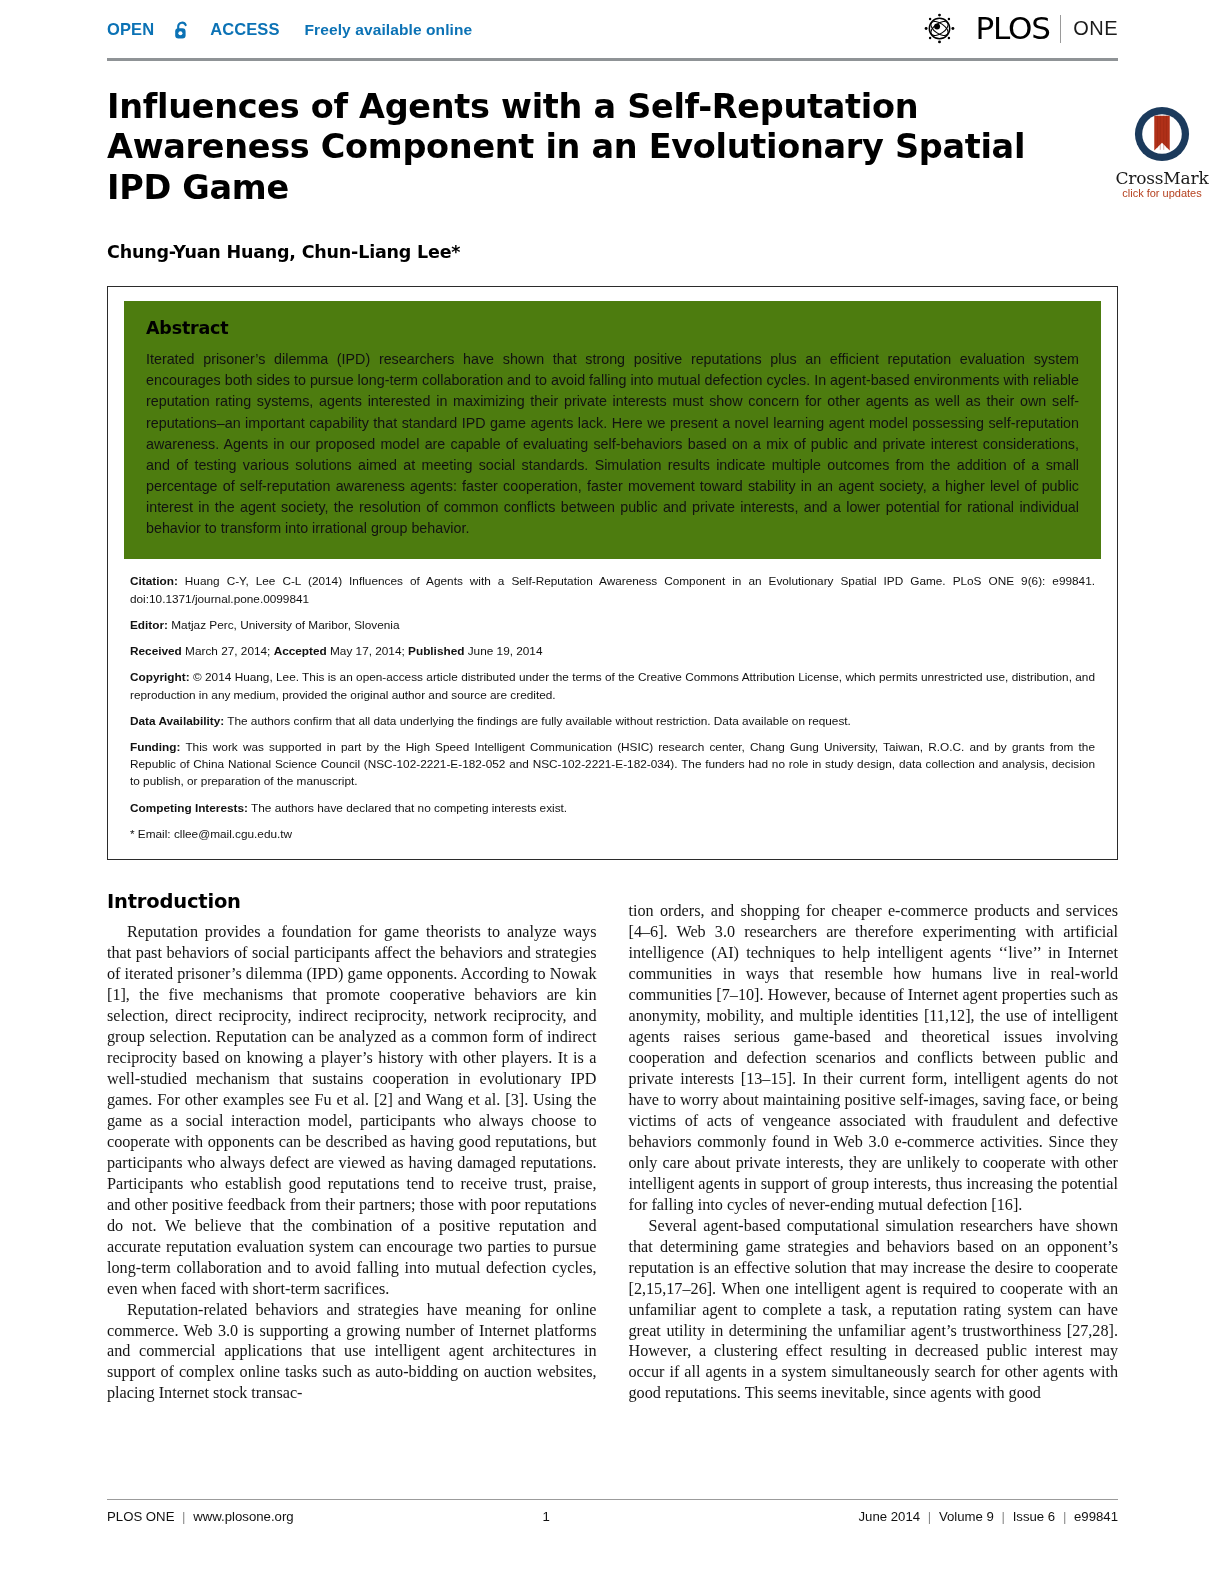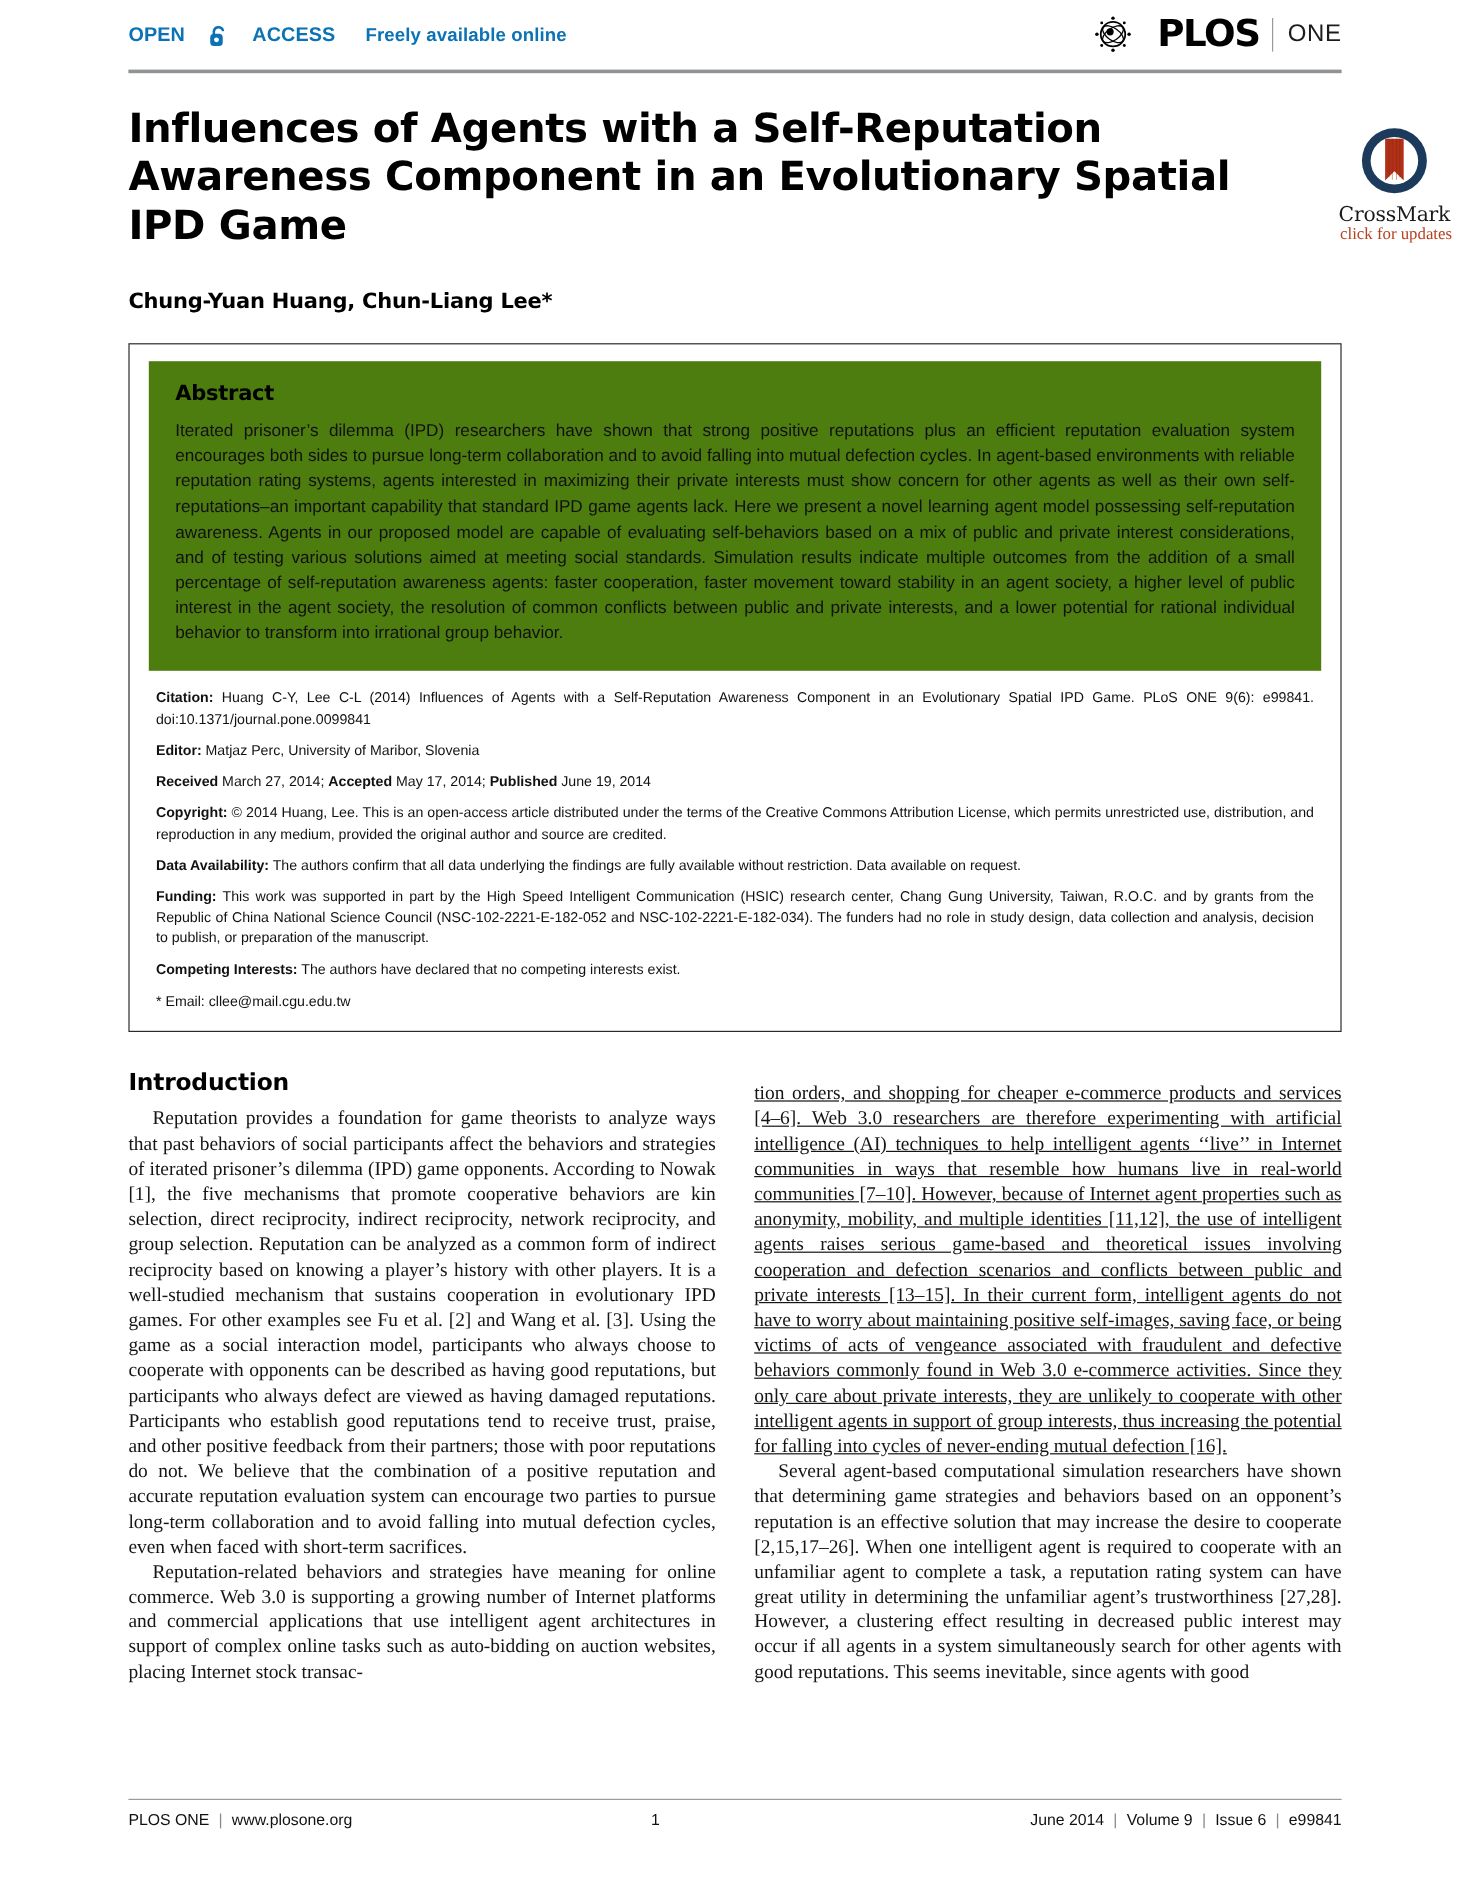--- a/index.html
+++ b/index.html
@@ -49,21 +49,21 @@
     position: absolute;
     right: 0;
     top: 12px;
     display: flex;
     align-items: center;
     gap: 5px;
   }
   .plos-mark { width: 33px; height: 33px; display: block; }
   .plos-word {
     font-family: "DejaVu Sans", sans-serif;
-    font-weight: bold;
+    font-weight: normal;
     font-size: 31px;
     letter-spacing: -1.2px;
     line-height: 1;
     color: #000;
     margin-left: 15px;
   }
   .plos-div {
     width: 1.5px; height: 28px; background: #9a9a9a; margin: 0 7px 0 5px;
   }
   .plos-one {
@@ -99,25 +99,24 @@
   }
   .cm-circle { display: block; margin: 0 auto; }
   .cm-name {
     font-family: "DejaVu Serif", serif;
     font-size: 17px;
     color: #1a1a1a;
     margin-top: 1px;
     letter-spacing: -0.2px;
   }
   .cm-sub {
-    font-family: Liberation Serif, serif;
-    font-size: 14px;
+    font-family: Liberation Sans, sans-serif;
+    font-size: 11px;
     color: #b5411f;
     margin-top: -1px;
-    text-align: right;
   }
 
   
   .authors {
     font-family: "DejaVu Sans", sans-serif;
     font-weight: bold;
     font-size: 17.5px;
     margin-top: 33px;
     letter-spacing: -0.2px;
   }
@@ -189,21 +188,21 @@
   .col p {
     margin: 0;
     font-size: 16.2px;
     line-height: 1.295;
     text-align: justify;
     text-indent: 20px;
     color: #151515;
     -webkit-hyphens: none;
     hyphens: none;
   }
-  .col p.noindent { text-indent: 0; text-decoration: underline; }
+  .col p.noindent { text-indent: 0; }
   .col p + p { margin-top: 0; }
 
   
   .footer {
     position: absolute;
     left: 107px;
     right: 107px;
     bottom: 58px;
   }
   .footer .frule {

